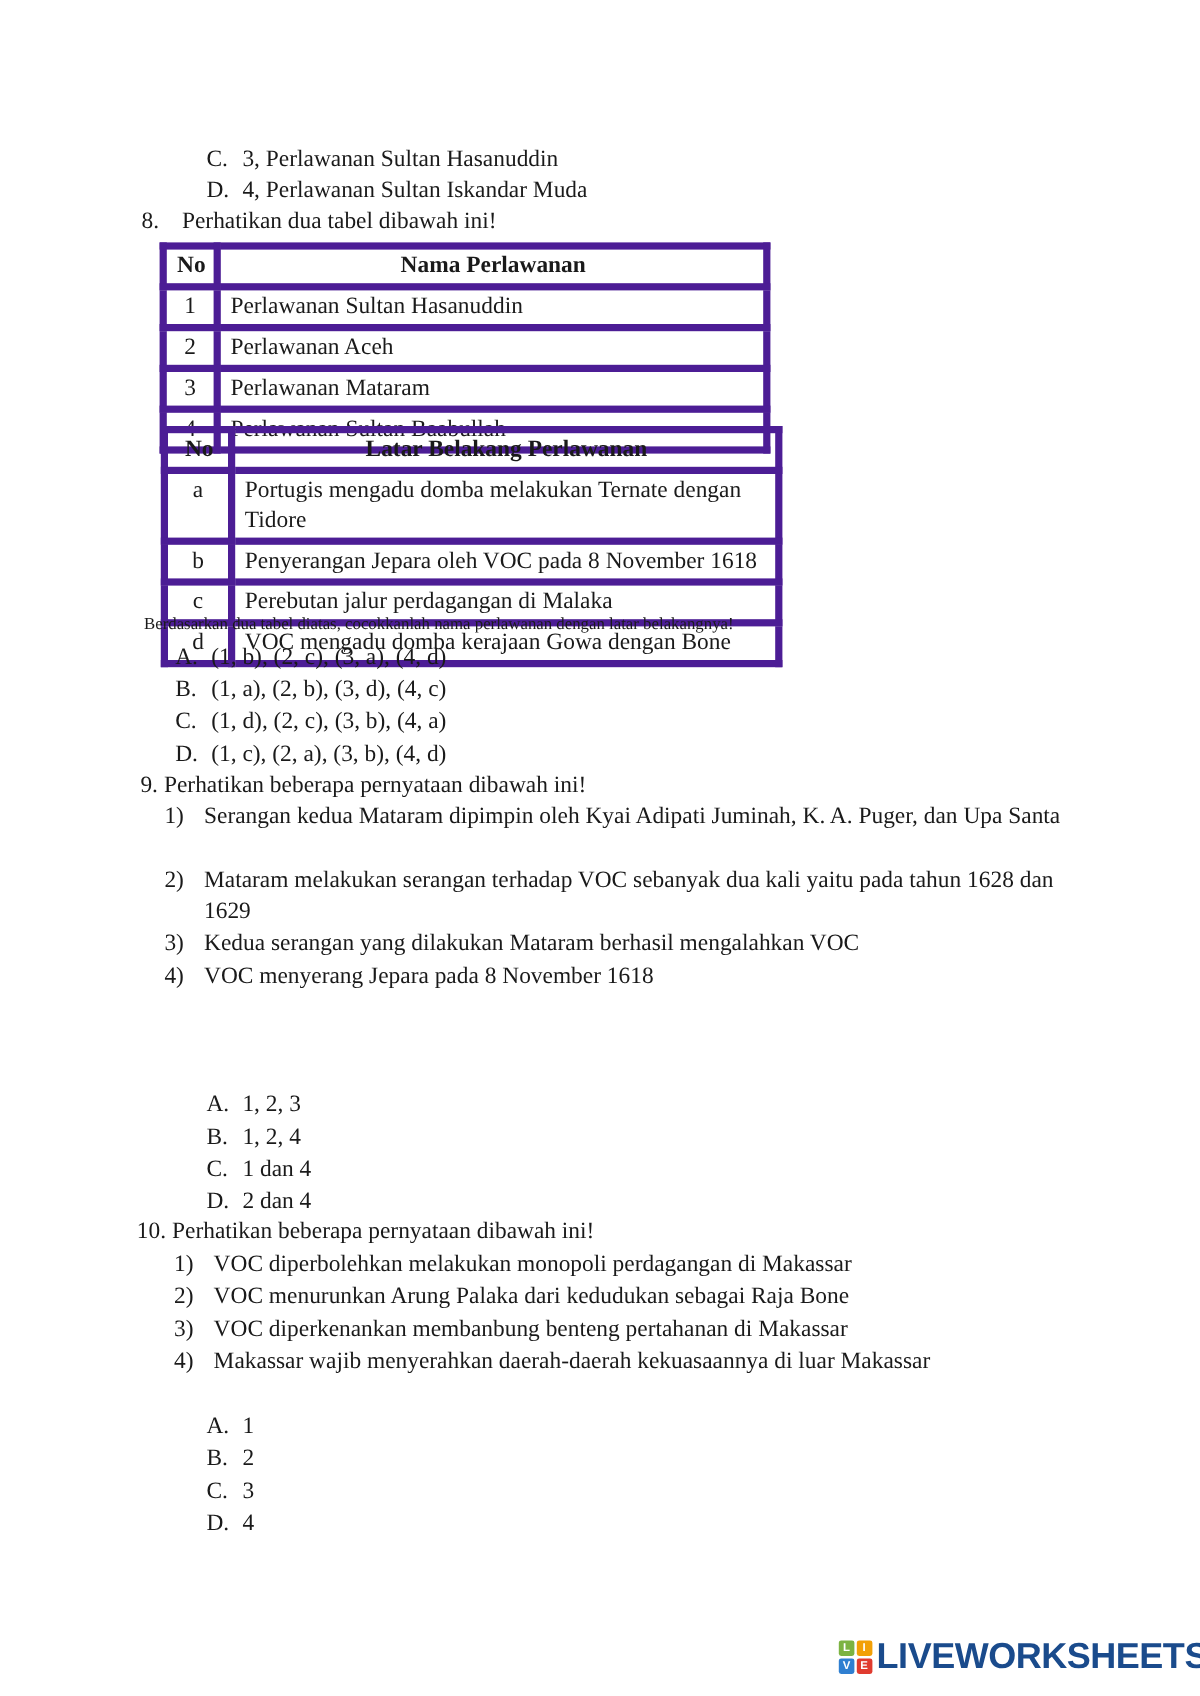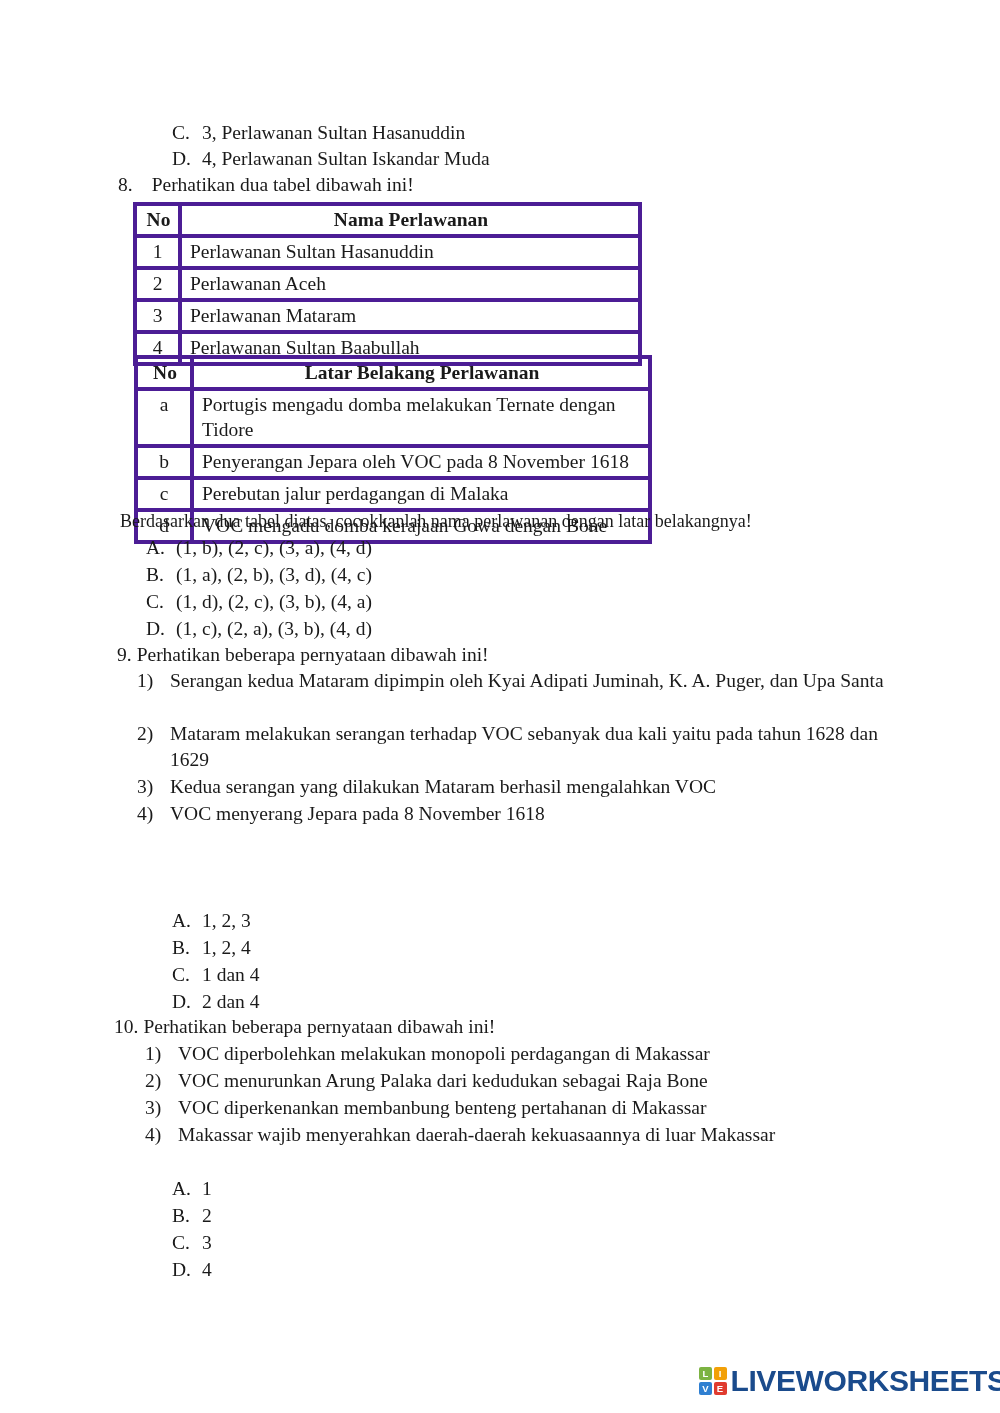--- a/index.html
+++ b/index.html
@@ -20,21 +20,21 @@
   .page {
     position: relative;
     width: 1000px;
     height: 1413px;
     box-sizing: border-box;
     padding: 0;
   }
 
   
   .line {
-    font-size: 18px;
+    font-size: 14px;
     line-height: 26px;
     white-space: pre-wrap;
   }
 
   
   .question {
     display: flex;
     align-items: flex-start;
     font-size: 19.5px;
     line-height: 26px;
@@ -78,21 +78,21 @@
   }
 
   
   table.wtable {
     border-collapse: collapse;
     table-layout: fixed;
     font-size: 19.5px;
     line-height: 25px;
   }
   table.wtable td, table.wtable th {
-    border: 4px solid #4c1d95;
+    border: 6px solid #4c1d95;
     padding: 1px 6px 2px 8px;
     vertical-align: top;
     font-weight: normal;
     text-align: left;
   }
   table.wtable th {
     font-weight: bold;
     text-align: center;
   }
   table.wtable td.no-col {

